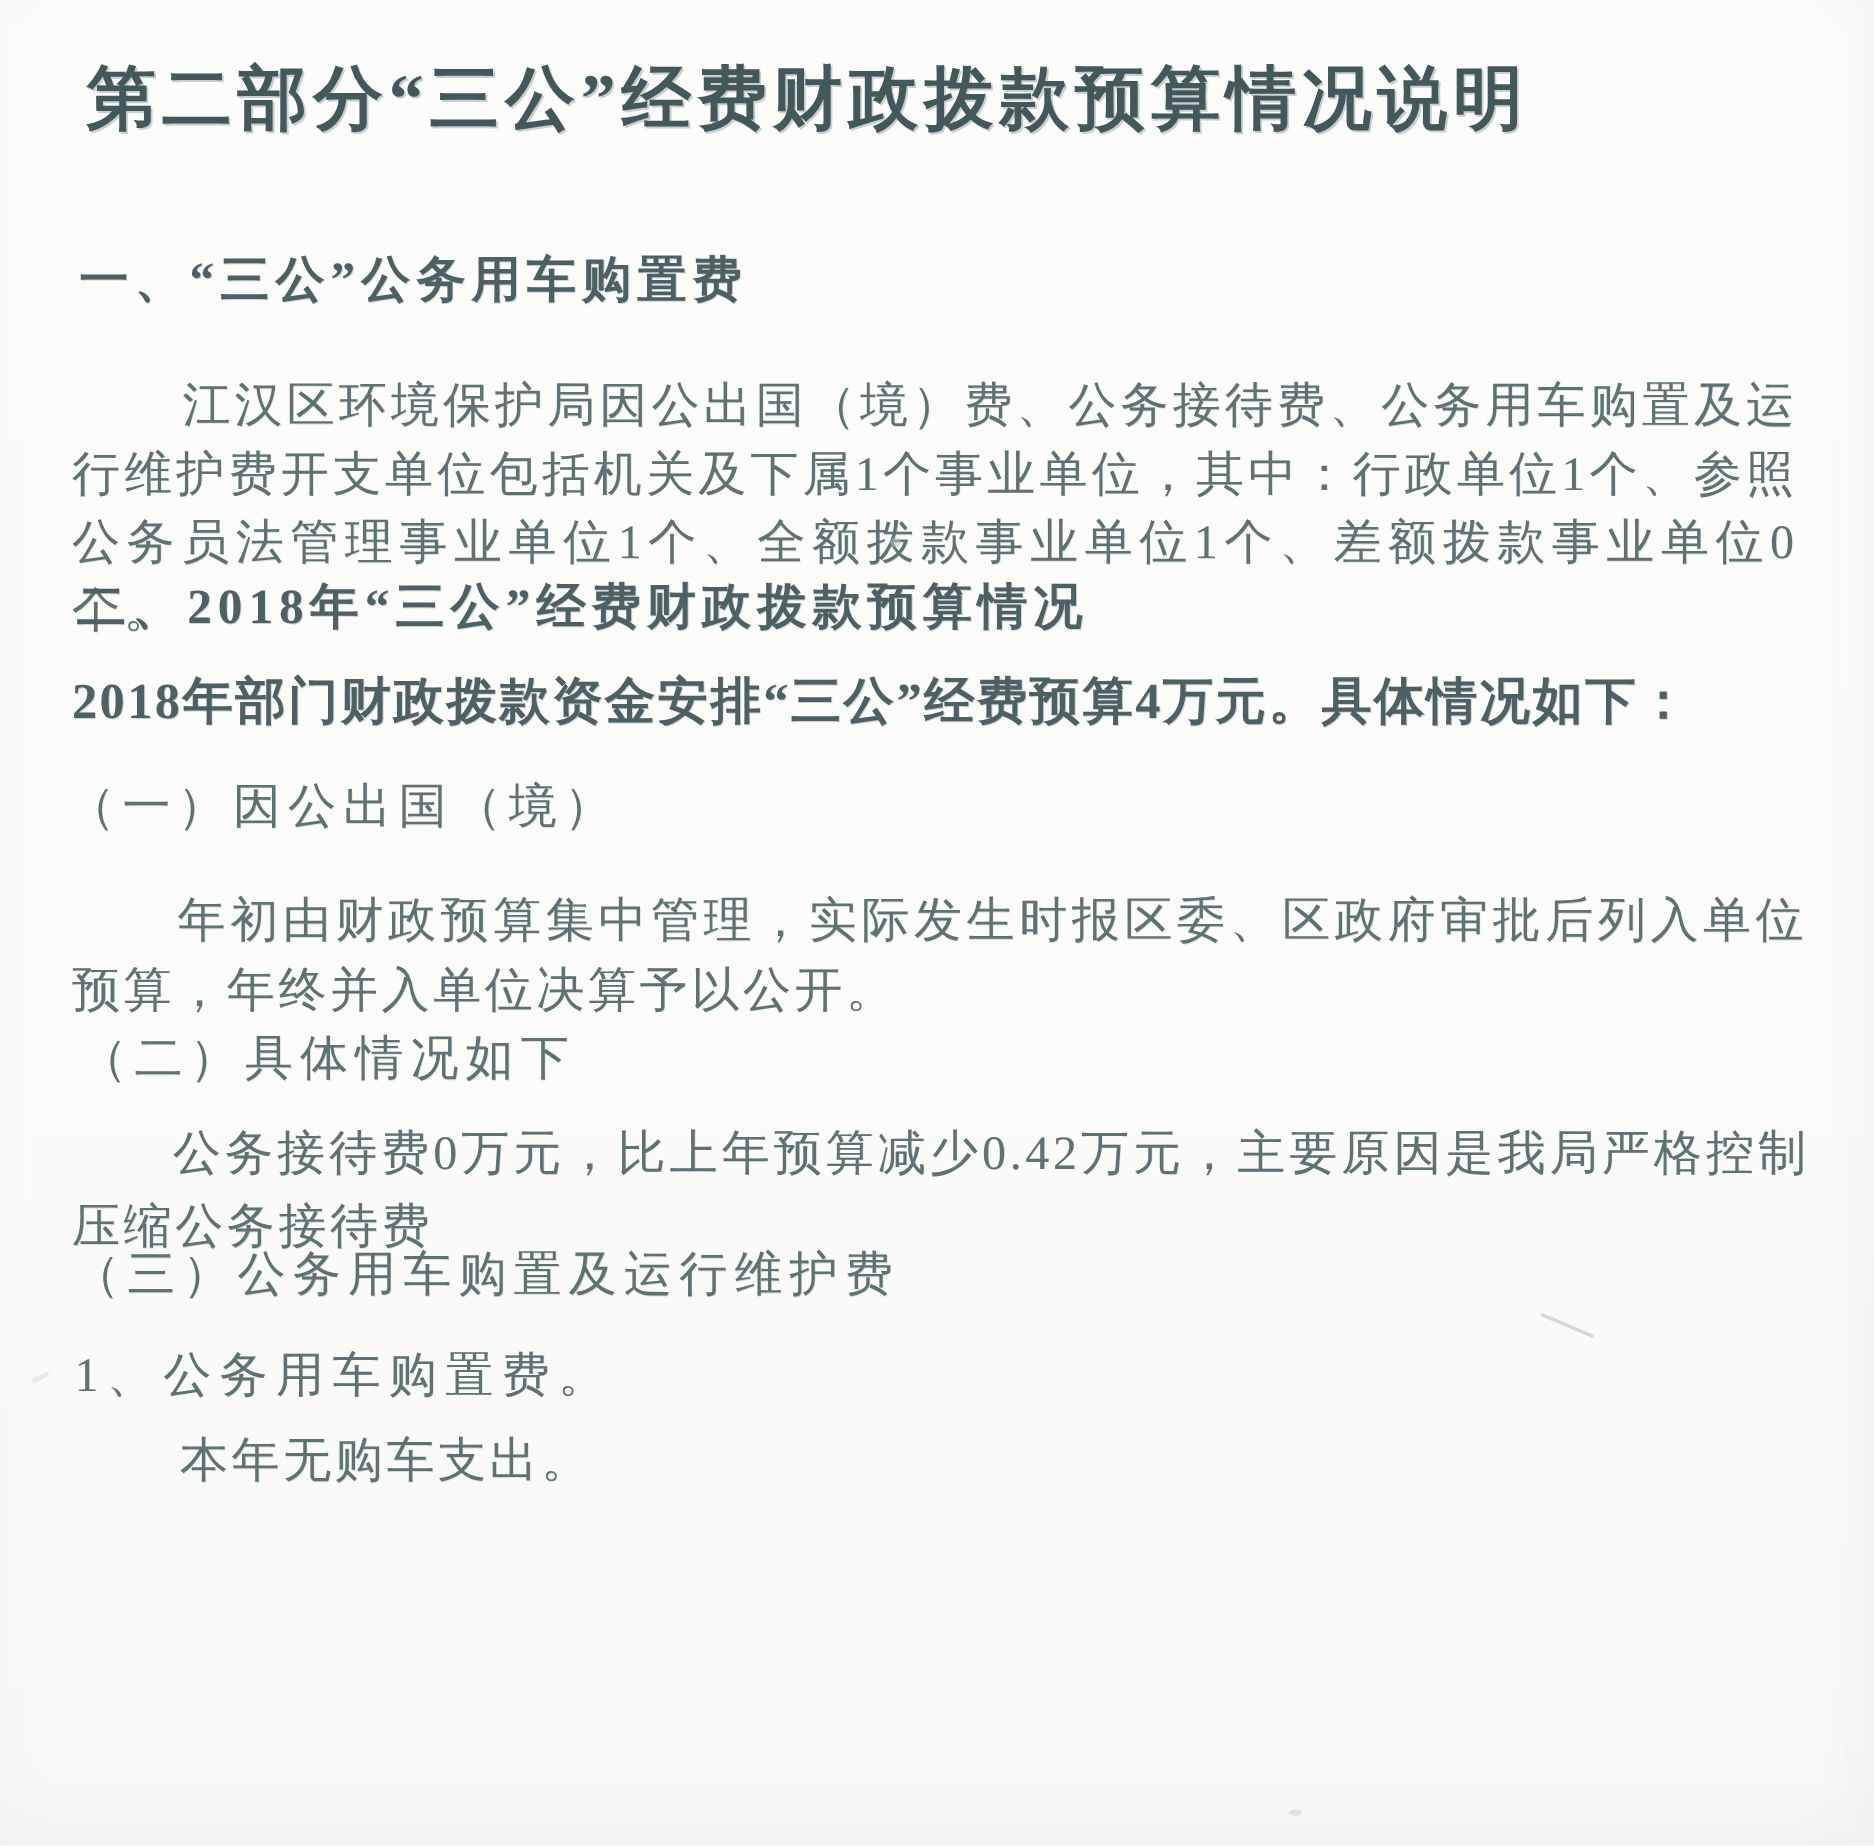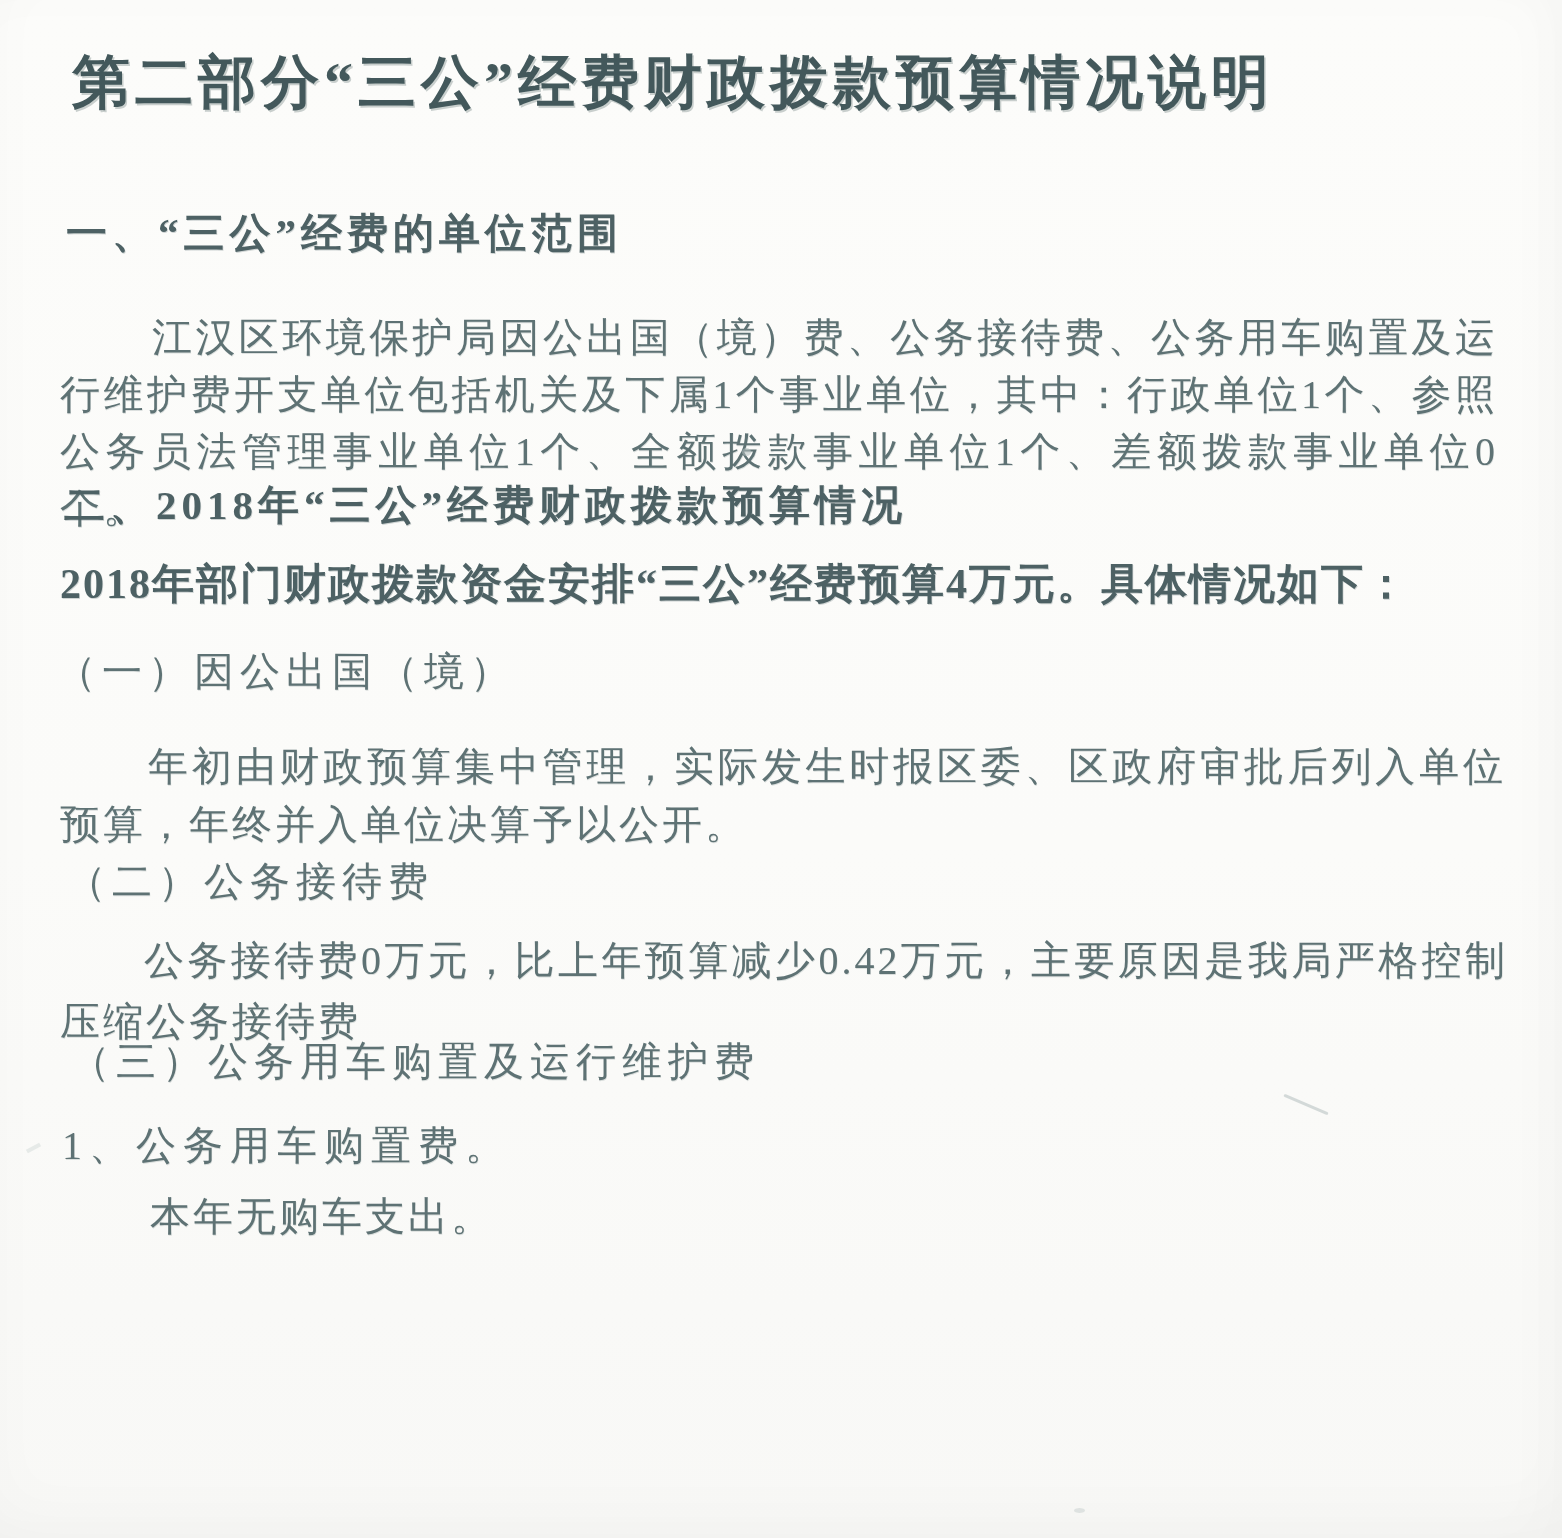--- a/index.html
+++ b/index.html
@@ -59,21 +59,21 @@
     white-space: nowrap;
   }
   .h-item {
     font-size: 40px;
     letter-spacing: 6px;
     white-space: nowrap;
     text-shadow: 0.5px 0.5px 0 rgba(94,114,116,0.2);
   }
   .h-i1 { left: 56px; top: 644px; }
   .h-i2 { left: 66px; top: 854px; }
-  .h-i3 { left: 70px; top: 1034px; }
+  .h-i3 { left: 60px; top: 1034px; }
   .p-i1 { left: 60px; top: 722px; width: 1446px; text-indent: 88px; line-height: 58px; }
   .p-i2 { left: 60px; top: 914px; width: 1448px; text-indent: 84px; line-height: 61px; }
   .h-sub1 { left: 62px; top: 1118px; letter-spacing: 7px; }
   .p-sub1 { left: 62px; top: 1172px; width: 1400px; text-indent: 88px; white-space: nowrap; }
   .p-sub2 { left: 60px; top: 1342px; width: 1454px; line-height: 63px; }
 
   
   .artifact { position: absolute; pointer-events: none; }
   .speck-1 { left: 742px; top: 448px; width: 9px; height: 8px;
              background: #b7c1c1; border-radius: 50%; opacity: .55; }
@@ -85,33 +85,33 @@
   .speck-3 { left: 26px; top: 1146px; width: 15px; height: 4px;
              background: #d9dfde; transform: rotate(-28deg); opacity: .6; }
 </style>
 </head>
 <body>
 
 <div class="page">
 
   <h1 class="blk doc-title">第二部分“三公”经费财政拨款预算情况说明</h1>
 
-  <div class="blk h-section h-s1">一、“三公”经费的单位范围</div>
+  <div class="blk h-section h-s1">一、“三公”公务用车购置费</div>
 
   <p class="blk p-body p-s1">江汉区环境保护局因公出国（境）费、公务接待费、公务用车购置及运行维护费开支单位包括机关及下属1个事业单位，其中：行政单位1个、参照公务员法管理事业单位1个、全额拨款事业单位1个、差额拨款事业单位0个。</p>
 
   <div class="blk h-section h-s2">二、2018年“三公”经费财政拨款预算情况</div>
 
   <p class="blk p-intro">2018年部门财政拨款资金安排“三公”经费预算4万元。具体情况如下：</p>
 
   <div class="blk h-item h-i1">（一）因公出国（境）</div>
 
   <p class="blk p-body p-i1">年初由财政预算集中管理，实际发生时报区委、区政府审批后列入单位预算，年终并入单位决算予以公开。</p>
 
-  <div class="blk h-item h-i2">（二）公务接待费</div>
+  <div class="blk h-item h-i2">（二）具体情况如下</div>
 
   <p class="blk p-body p-i2">公务接待费0万元，比上年预算减少0.42万元，主要原因是我局严格控制压缩公务接待费</p>
 
   <div class="blk h-item h-i3">（三）公务用车购置及运行维护费</div>
 
   <div class="blk h-item h-sub1">1、公务用车购置费。</div>
 
   <p class="blk p-body p-sub1">本年无购车支出。</p>
 
 

